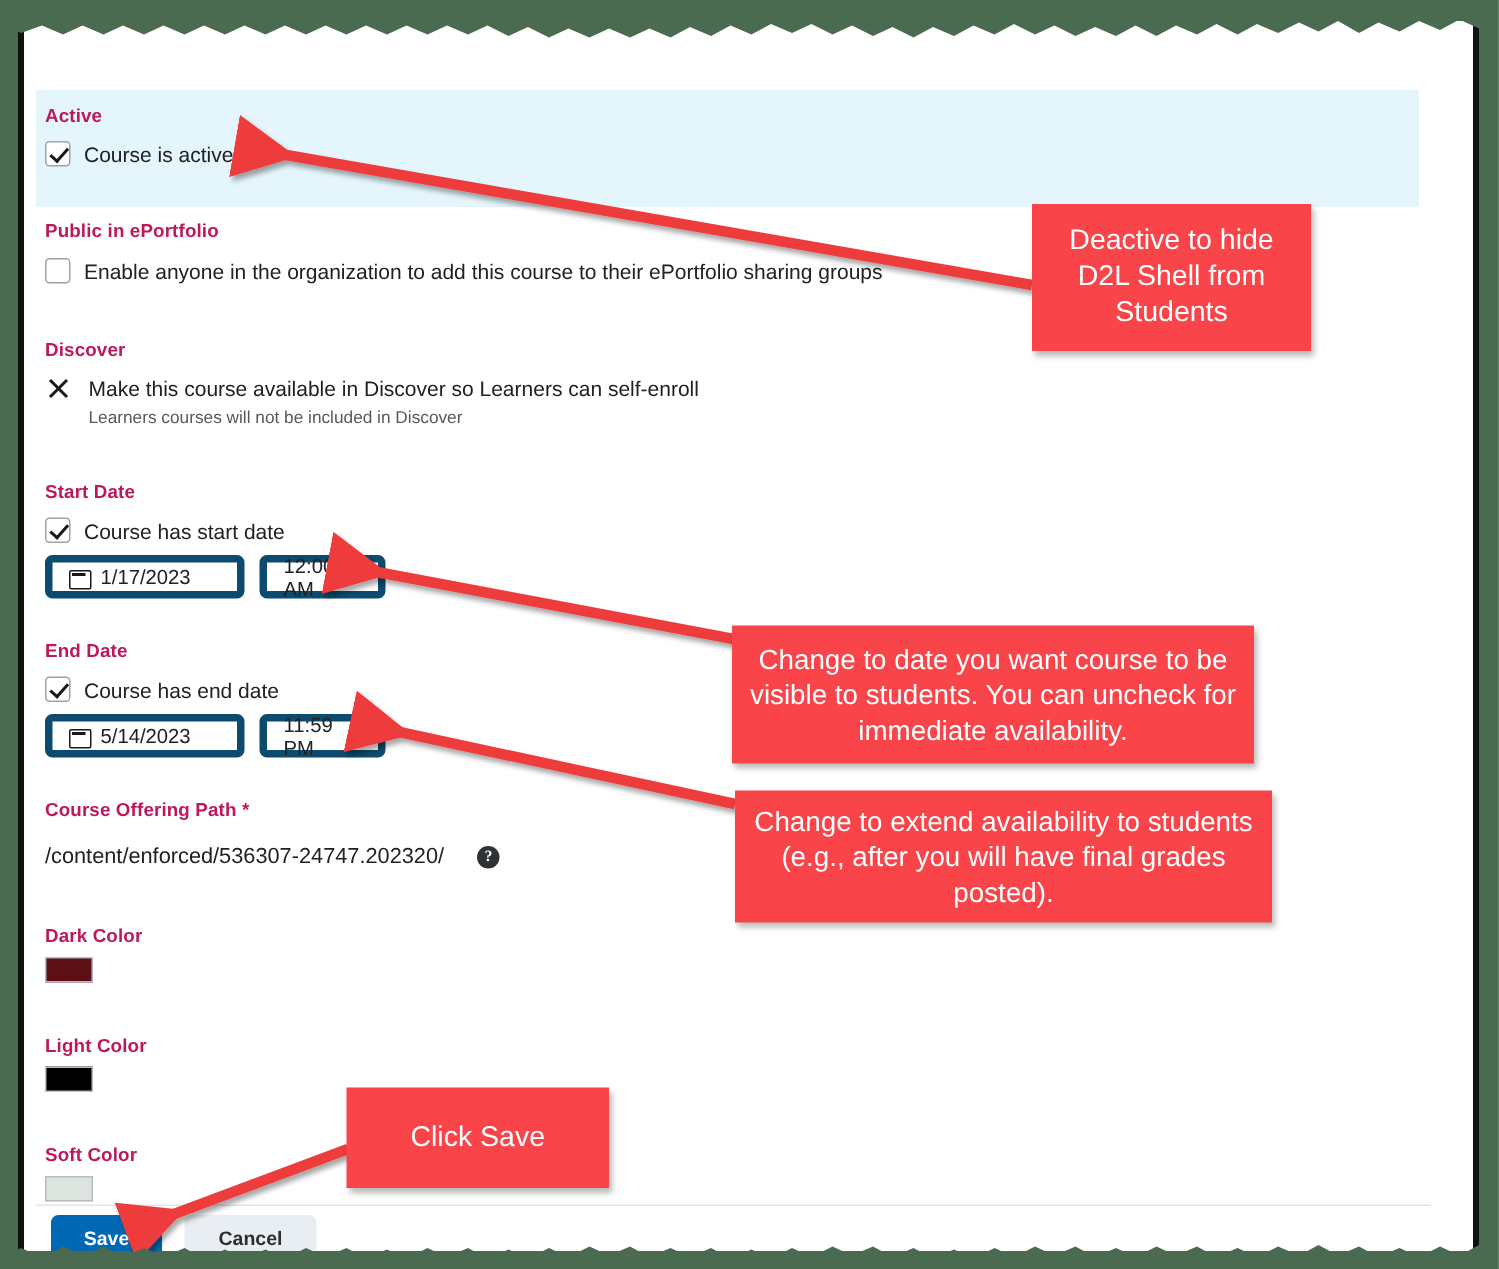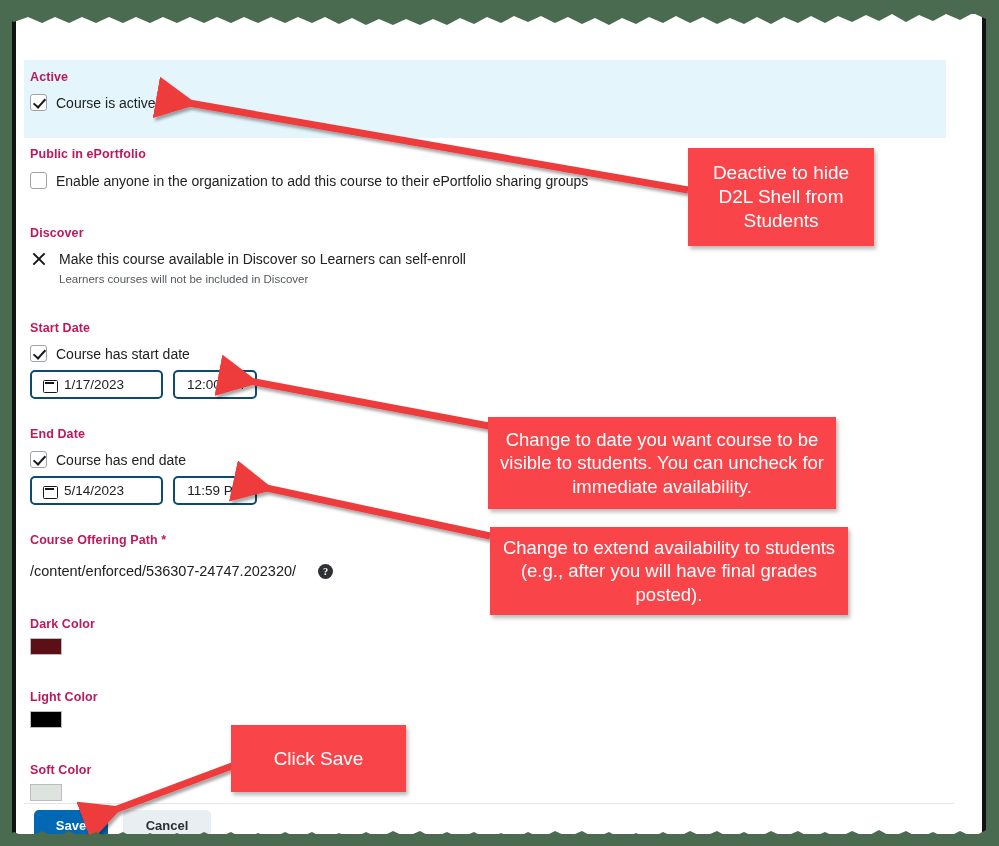--- a/index.html
+++ b/index.html
@@ -99,21 +99,21 @@
     width: 16px; height: 2px;
     background: #16181a;
   }
   .xmark::before { transform: rotate(45deg); }
   .xmark::after  { transform: rotate(-45deg); }
 
   
   .inputs-row { display: flex; gap: 10px; margin-top: 8px; }
   .inp {
     height: 29px;
-    border: 2px solid #0c4a6e;
+    border: 5px solid #0c4a6e;
     border-radius: 5px;
     background: #fff;
     display: flex;
     align-items: center;
     padding: 0 11px;
     font-size: 13.5px;
     color: #202122;
     gap: 8px;
   }
   .inp.date { width: 133px; }
@@ -175,21 +175,21 @@
     font-family: "Liberation Sans", sans-serif;
     text-align: center;
     box-shadow: 2px 3px 4px rgba(0,0,0,.28);
     display: flex;
     align-items: center;
     justify-content: center;
     padding: 4px 8px;
     z-index: 30;
     line-height: 1.26;
   }
-  #callout-deactivate { left: 688px; top: 148px; width: 186px; height: 98px; font-size: 19px; }
+  #callout-deactivate { left: 688px; top: 136px; width: 186px; height: 98px; font-size: 19px; }
   #callout-startdate  { left: 488px; top: 417px; width: 348px; height: 92px; font-size: 18.5px; }
   #callout-enddate    { left: 490px; top: 527px; width: 358px; height: 88px; font-size: 18.5px; }
   #callout-save       { left: 231px; top: 725px; width: 175px; height: 67px; font-size: 19px; }
 
   #arrows { position:absolute; left:0; top:0; width:999px; height:846px; z-index:29; pointer-events:none; }
 </style>
 </head>
 <body>
 
 <div id="screen">

